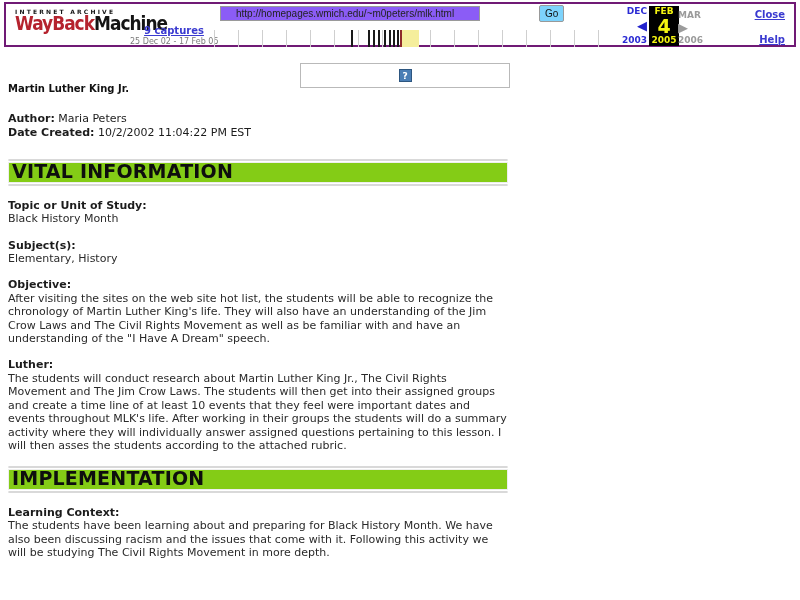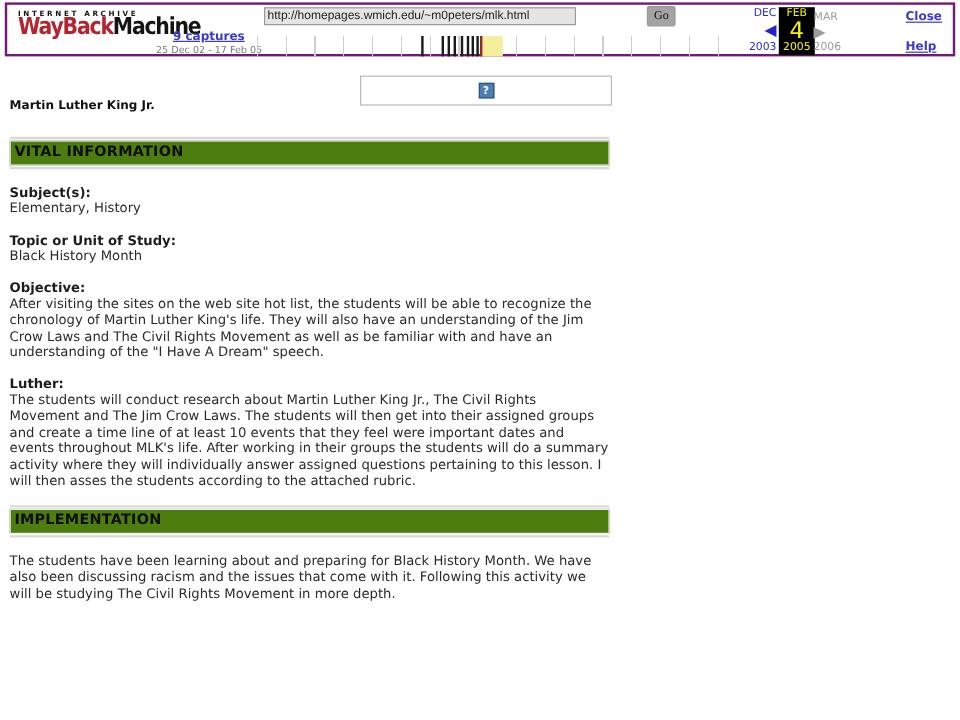--- a/index.html
+++ b/index.html
@@ -17,65 +17,65 @@
                  font-family: "DejaVu Sans", sans-serif; transform: scaleY(1.15); }
   .wb-red { color: #b5232e; }
   .wb-black { color: #141414; }
 
   .wb-captures { position: absolute; left: 124px; top: 21px; width: 88px; text-align: center; }
   .wb-captures a { font-size: 10px; font-weight: bold; color: #3a3ad0; text-decoration: underline; display: block; }
   .wb-captures-range { font-size: 8px; color: #7a7a7a; margin-top: 1px; white-space: nowrap; }
 
   .wb-url { position: absolute; left: 214px; top: 2px; width: 260px; height: 15px;
             font-size: 10px; font-family: "Liberation Sans", sans-serif;
-            border: 1px solid #9a9a9a; padding: 0 2px; color: #222; background: #e5e5e5; }
+            border: 1px solid #9a9a9a; padding: 0 15px; color: #222; background: #8b5cf6; }
   .wb-go { position: absolute; left: 533px; top: 1px; height: 17px; font-size: 10px;
-           font-family: Liberation Serif, serif; padding: 0 5px;
-           background: #a3a3a3; border: 1px solid #999; border-radius: 2px; color: #111; }
+           font-family: Liberation Sans, sans-serif; padding: 0 5px;
+           background: #7dd3fc; border: 1px solid #999; border-radius: 2px; color: #111; }
 
   .wb-timeline { position: absolute; left: 208px; top: 26px; width: 404px; height: 17px;
     background: repeating-linear-gradient(to right, #cfcfcf 0 1px, transparent 1px 24px); }
   .tl-bar { position: absolute; top: 0; width: 2px; height: 17px; background: #1a1a1a; }
   .tl-bar-red { background: #8e2a2a; }
   .tl-highlight { position: absolute; top: 0; height: 17px; background: #f5ee9c; }
 
   .wb-col { position: absolute; top: 2px; height: 40px; display: flex; flex-direction: column;
-            justify-content: space-between; align-items: center; font-weight: normal; }
+            justify-content: space-between; align-items: center; font-weight: bold; }
   .wb-prev { right: 147px; width: 36px; align-items: flex-end; color: #2b2bd4; }
   .wb-next { right: 82px; width: 34px; align-items: flex-start; color: #9b9b9b; justify-content: flex-end; }
   .wb-cur  { right: 115px; width: 30px; background: #000; color: #f4f411; }
   .wb-col .m { font-size: 9px; line-height: 11px; }
   .wb-col .d { font-size: 19px; line-height: 17px; }
   .wb-col .y { font-size: 9px; line-height: 11px; }
   .wb-arrow { font-size: 13px; line-height: 14px; cursor: pointer; }
   .wb-arrow-prev { color: #2222cc; }
   .wb-arrow-next { color: #9b9b9b; }
 
   .wb-side { position: absolute; right: 9px; top: 5px; height: 36px; display: flex;
-             flex-direction: column; justify-content: space-between; }
+             flex-direction: column; justify-content: space-between; align-items: flex-end; }
   .wb-side a { font-size: 10px; font-weight: bold; color: #3a3ad0; text-decoration: underline; }
 
   
   .content { position: absolute; left: 8px; top: 70px; width: 500px; font-size: 11px; line-height: 13.4px; }
 
   .broken-box { position: absolute; left: 300px; top: 63px; width: 210px; height: 25px;
                 border: 1px solid #b9b9b9; display: flex; align-items: center; justify-content: center; }
   .broken-icon { width: 13px; height: 13px; background: #4a7eb5; border: 1px solid #2d5680;
                  color: #fff; font-size: 9px; font-weight: bold; line-height: 12px; text-align: center; }
 
   .page-title { font-size: 10px; font-weight: bold; margin-top: 12px; color: #111; }
 
   .meta { margin-top: 17px; }
   .meta div { line-height: 14px; }
   .meta b { font-weight: bold; }
 
   .sec-group { margin-top: 19px; width: 500px; }
   .sec-group.second { margin-top: 14px; }
   .hrbar { height: 2px; background: #f5f5f5; border: 1px solid #d9d9d9; border-radius: 3px; }
-  .sec-header { background: #4d7c0f; border: 1px solid #eee; font-weight: bold; font-size: 12px;
+  .sec-header { background: #84cc16; border: 1px solid #eee; font-weight: bold; font-size: 19px;
                 letter-spacing: 0.2px; padding: 2px 3px 3px 3px; margin: 1px 0; color: #0e0e0e; }
 
   .field { margin-top: 13px; }
   .field:first-of-type { margin-top: 7px; }
   .field-label { font-weight: bold; }
   .field-value { color: #2a2a2a; }
 </style>
 </head>
 <body>
 
@@ -132,51 +132,56 @@
 </div>
 
 <div class="broken-box">
   <div class="broken-icon">?</div>
 </div>
 
 <div class="content">
 
   <div class="page-title">Martin Luther King Jr.</div>
 
+  <div class="meta">
+    <div><b>Author:</b> <span>Maria Peters</span></div>
+    <div><b>Date Created:</b> <span>10/2/2002 11:04:22 PM EST</span></div>
+  </div>
 
   <div class="sec-group">
     <div class="hrbar"></div>
     <div class="sec-header">VITAL INFORMATION</div>
     <div class="hrbar"></div>
   </div>
 
   <div class="field">
-    <div class="field-label">Subject(s):</div>
-    <div class="field-value">Elementary, History</div>
+    <div class="field-label">Topic or Unit of Study:</div>
+    <div class="field-value">Black History Month</div>
   </div>
 
   <div class="field">
-    <div class="field-label">Topic or Unit of Study:</div>
-    <div class="field-value">Black History Month</div>
+    <div class="field-label">Subject(s):</div>
+    <div class="field-value">Elementary, History</div>
   </div>
 
 
   <div class="field">
     <div class="field-label">Objective:</div>
     <div class="field-value">After visiting the sites on the web site hot list, the students will be able to recognize the chronology of Martin Luther King's life. They will also have an understanding of the Jim Crow Laws and The Civil Rights Movement as well as be familiar with and have an understanding of the "I Have A Dream" speech.</div>
   </div>
 
   <div class="field">
     <div class="field-label">Luther:</div>
     <div class="field-value">The students will conduct research about Martin Luther King Jr., The Civil Rights Movement and The Jim Crow Laws. The students will then get into their assigned groups and create a time line of at least 10 events that they feel were important dates and events throughout MLK's life. After working in their groups the students will do a summary activity where they will individually answer assigned questions pertaining to this lesson. I will then asses the students according to the attached rubric.</div>
   </div>
 
   <div class="sec-group second">
     <div class="hrbar"></div>
     <div class="sec-header">IMPLEMENTATION</div>
     <div class="hrbar"></div>
   </div>
 
   <div class="field">
+    <div class="field-label">Learning Context:</div>
     <div class="field-value">The students have been learning about and preparing for Black History Month. We have also been discussing racism and the issues that come with it. Following this activity we will be studying The Civil Rights Movement in more depth.</div>
   </div>
 
 </div>
 
 </body></html>

